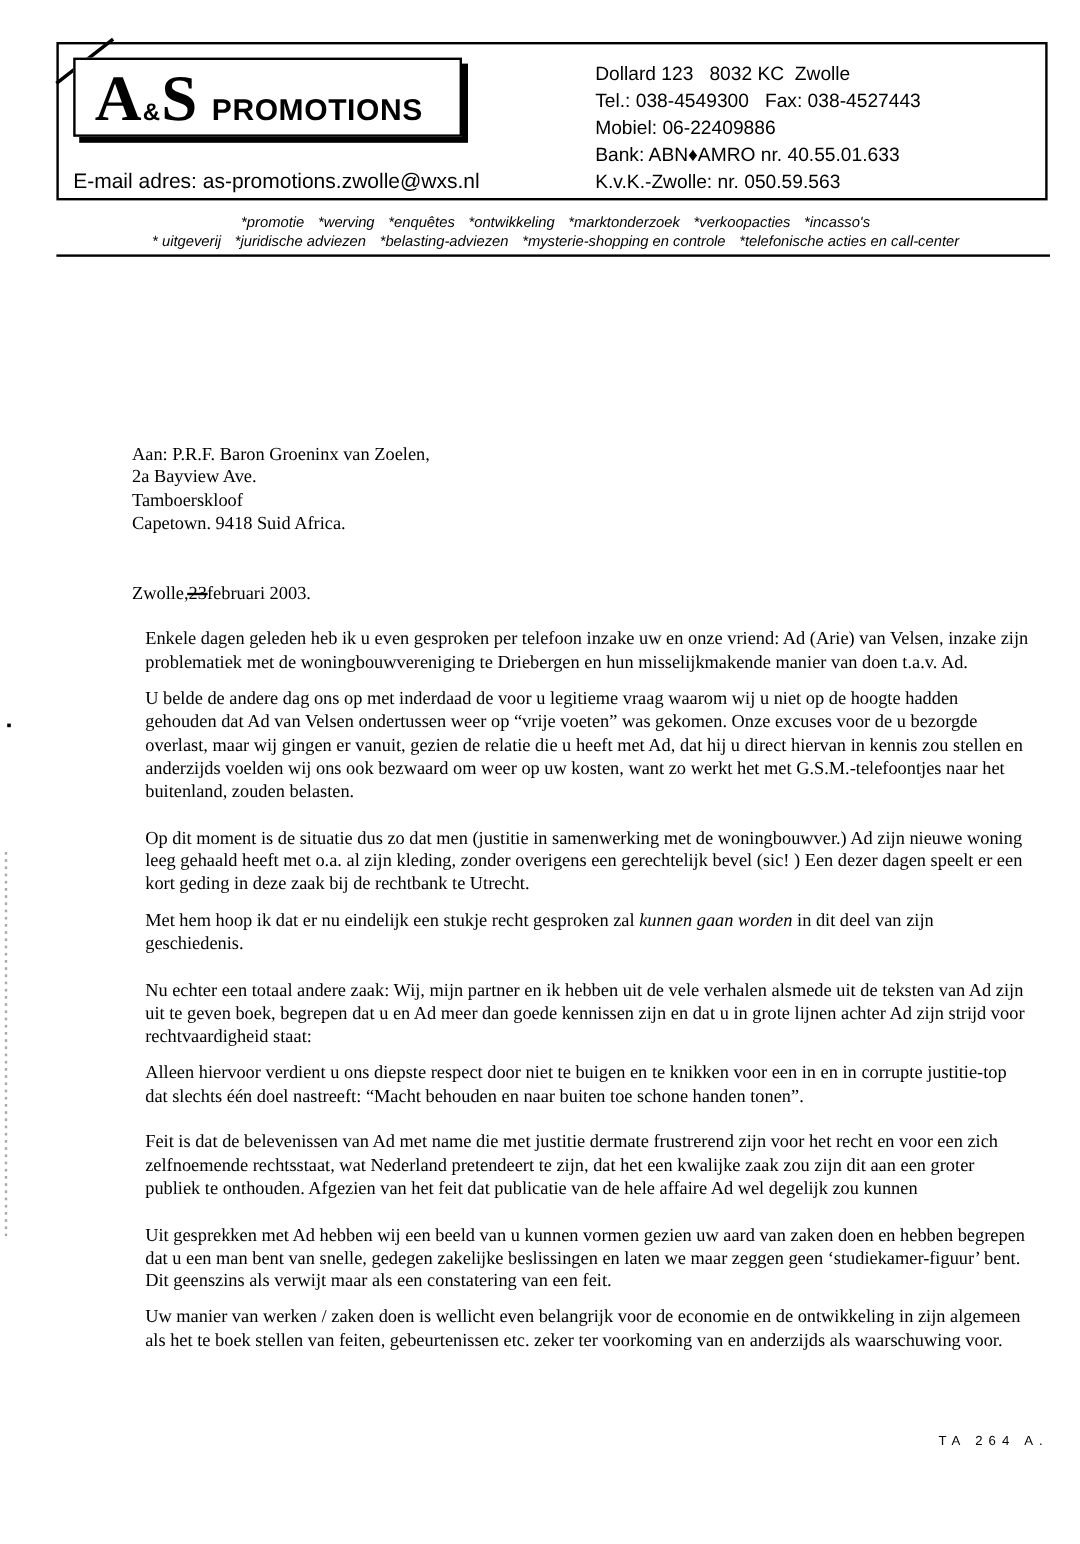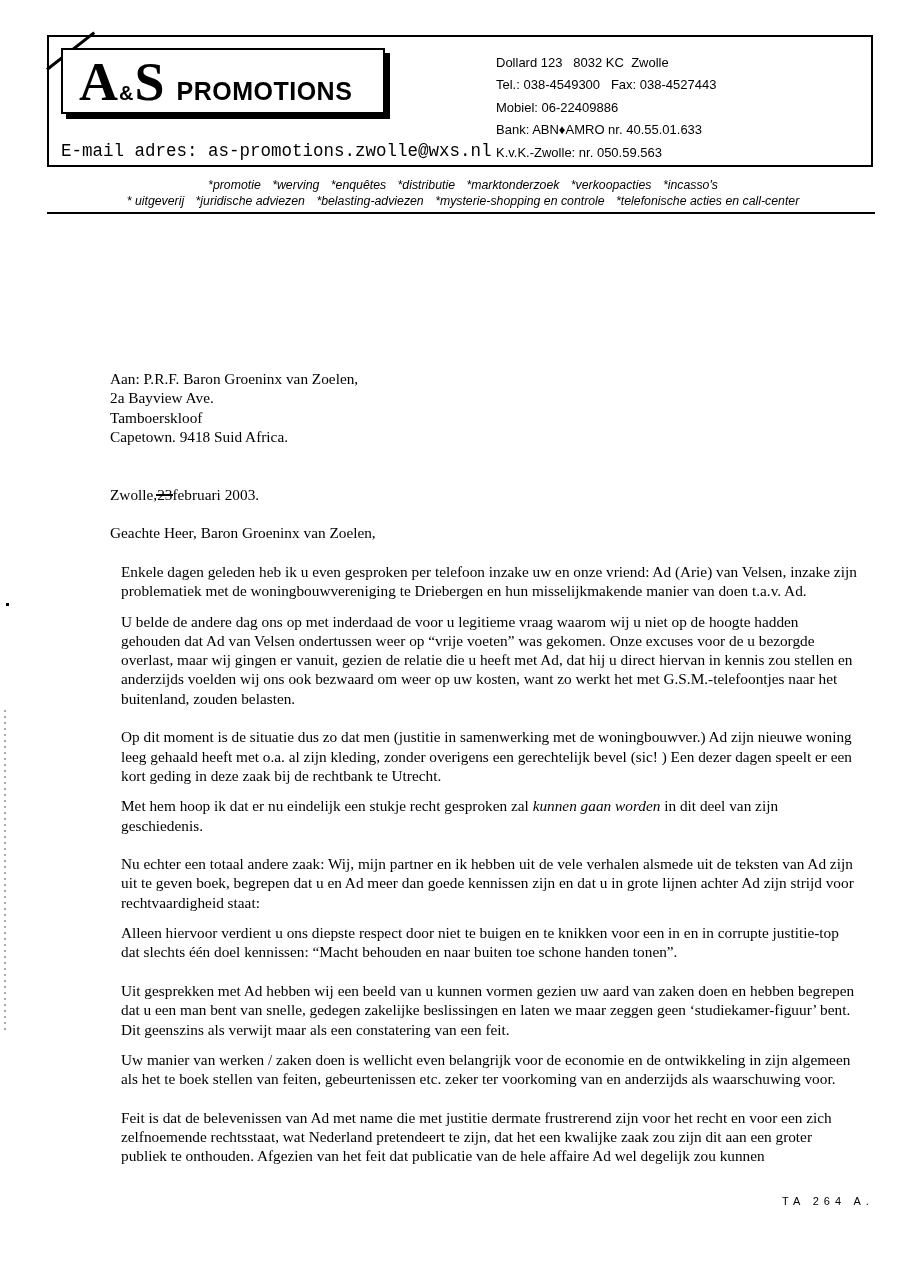--- a/index.html
+++ b/index.html
@@ -26,25 +26,25 @@
     margin-left: 12px; letter-spacing: 0.5px;
   }
   .logo-slash {
     position: absolute; left: -2px; top: -5px; width: 60px; height: 3px; background: #000;
     transform: rotate(-38deg); transform-origin: left center;
   }
   .logo-slash-wrap { position: absolute; left: 0; top: 36px; width: 60px; height: 0; }
 
   .email-line {
     position: absolute; left: 12px; top: 104px;
-    font-family: Liberation Mono, monospace; font-size: 17.5px; white-space: nowrap;
+    font-family: Liberation Sans, sans-serif; font-size: 17.5px; white-space: nowrap;
   }
   .contact-block {
     position: absolute; left: 447px; top: 15px;
-    font-family: "Liberation Sans", sans-serif; font-size: 13px; line-height: 22.4px; white-space: nowrap;
+    font-family: "Liberation Sans", sans-serif; font-size: 16px; line-height: 22.4px; white-space: nowrap;
   }
   .contact-block div { white-space: pre; }
 
   
   .services {
     position: absolute; left: 50px; top: 177px; width: 826px; text-align: center;
     font-family: "Liberation Sans", sans-serif; font-style: italic; font-size: 12.3px; line-height: 16px;
   }
   .services .row { white-space: nowrap; }
   .services .svc { margin: 0 4px; font-style: italic; }
@@ -102,21 +102,21 @@
     <div>Bank: ABN♦AMRO nr. 40.55.01.633</div>
     <div>K.v.K.-Zwolle: nr. 050.59.563</div>
   </div>
 </div>
 
 <div class="services">
   <div class="row">
     <span class="svc">*promotie</span>
     <span class="svc">*werving</span>
     <span class="svc">*enquêtes</span>
-    <span class="svc">*distributie</span>
+    <span class="svc">*ontwikkeling</span>
     <span class="svc">*marktonderzoek</span>
     <span class="svc">*verkoopacties</span>
     <span class="svc">*incasso's</span>
   </div>
   <div class="row">
     <span class="svc">* uitgeverij</span>
     <span class="svc">*juridische adviezen</span>
     <span class="svc">*belasting-adviezen</span>
     <span class="svc">*mysterie-shopping en controle</span>
     <span class="svc">*telefonische acties en call-center</span>
@@ -129,43 +129,42 @@
     <div class="addr-line">Aan: P.R.F. Baron Groeninx van Zoelen,</div>
     <div class="addr-line">2a Bayview Ave.</div>
     <div class="addr-line">Tamboerskloof</div>
     <div class="addr-line">Capetown. 9418 Suid Africa.</div>
   </div>
 
   <div class="date-line">
     <span>Zwolle,</span><span class="strike">23</span><span>februari 2003.</span>
   </div>
 
-  <div class="salutation">Geachte Heer, Baron Groeninx van Zoelen,</div>
 
   <div class="para">
     <p>Enkele dagen geleden heb ik u even gesproken per telefoon inzake uw en onze vriend: Ad (Arie) van Velsen, inzake zijn problematiek met de woningbouwvereniging te Driebergen en hun misselijkmakende manier van doen t.a.v. Ad.</p>
     <p>U belde de andere dag ons op met inderdaad de voor u legitieme vraag waarom wij u niet op de hoogte hadden gehouden dat Ad van Velsen ondertussen weer op “vrije voeten” was gekomen. Onze excuses voor de u bezorgde overlast, maar wij gingen er vanuit, gezien de relatie die u heeft met Ad, dat hij u direct hiervan in kennis zou stellen en anderzijds voelden wij ons ook bezwaard om weer op uw kosten, want zo werkt het met G.S.M.-telefoontjes naar het buitenland, zouden belasten.</p>
   </div>
 
   <div class="para">
     <p>Op dit moment is de situatie dus zo dat men (justitie in samenwerking met de woningbouwver.) Ad zijn nieuwe woning leeg gehaald heeft met o.a. al zijn kleding, zonder overigens een gerechtelijk bevel (sic! ) Een dezer dagen speelt er een kort geding in deze zaak bij de rechtbank te Utrecht.</p>
     <p><span>Met hem hoop ik dat er nu eindelijk een stukje recht gesproken zal </span><em>kunnen gaan worden</em><span> in dit deel van zijn geschiedenis.</span></p>
   </div>
 
   <div class="para">
     <p>Nu echter een totaal andere zaak: Wij, mijn partner en ik hebben uit de vele verhalen alsmede uit de teksten van Ad zijn uit te geven boek, begrepen dat u en Ad meer dan goede kennissen zijn en dat u in grote lijnen achter Ad zijn strijd voor rechtvaardigheid staat:</p>
-    <p>Alleen hiervoor verdient u ons diepste respect door niet te buigen en te knikken voor een in en in corrupte justitie-top dat slechts één doel kennissen: “Macht behouden en naar buiten toe schone handen tonen”.</p>
+    <p>Alleen hiervoor verdient u ons diepste respect door niet te buigen en te knikken voor een in en in corrupte justitie-top dat slechts één doel nastreeft: “Macht behouden en naar buiten toe schone handen tonen”.</p>
+  </div>
+
+  <div class="para">
+    <p>Feit is dat de belevenissen van Ad met name die met justitie dermate frustrerend zijn voor het recht en voor een zich zelfnoemende rechtsstaat, wat Nederland pretendeert te zijn, dat het een kwalijke zaak zou zijn dit aan een groter publiek te onthouden. Afgezien van het feit dat publicatie van de hele affaire Ad wel degelijk zou kunnen</p>
   </div>
 
   <div class="para">
     <p>Uit gesprekken met Ad hebben wij een beeld van u kunnen vormen gezien uw aard van zaken doen en hebben begrepen dat u een man bent van snelle, gedegen zakelijke beslissingen en laten we maar zeggen geen ‘studiekamer-figuur’ bent. Dit geenszins als verwijt maar als een constatering van een feit.</p>
     <p>Uw manier van werken / zaken doen is wellicht even belangrijk voor de economie en de ontwikkeling in zijn algemeen als het te boek stellen van feiten, gebeurtenissen etc. zeker ter voorkoming van en anderzijds als waarschuwing voor.</p>
-  </div>
-
-  <div class="para">
-    <p>Feit is dat de belevenissen van Ad met name die met justitie dermate frustrerend zijn voor het recht en voor een zich zelfnoemende rechtsstaat, wat Nederland pretendeert te zijn, dat het een kwalijke zaak zou zijn dit aan een groter publiek te onthouden. Afgezien van het feit dat publicatie van de hele affaire Ad wel degelijk zou kunnen</p>
   </div>
 </div>
 
 <div class="handwritten">TA 264 A.</div>
 
 <div class="scan-tick"></div>
 <div class="scan-dots"></div>
 
 </body></html>

